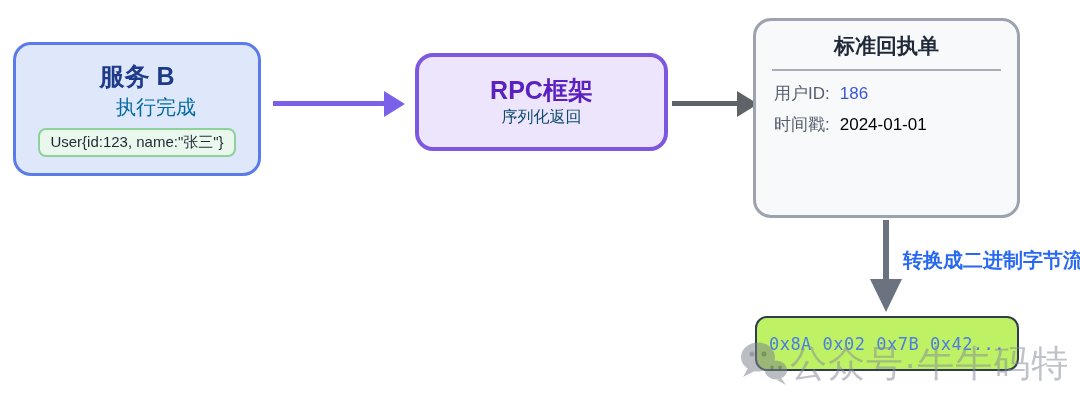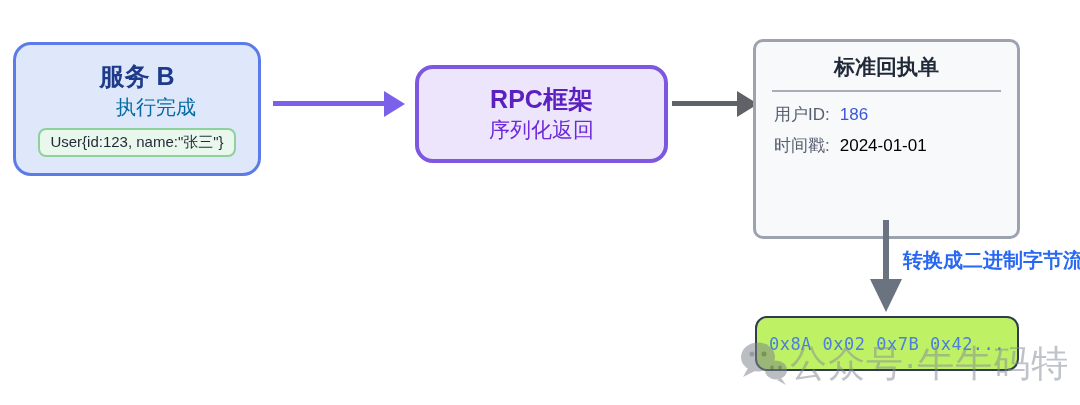--- a/index.html
+++ b/index.html
@@ -39,33 +39,32 @@
   }
 
   
   .rpc-box {
     position: absolute; left: 415px; top: 53px;
     width: 253px; height: 98px;
     background: #ece5fb;
     border: 4px solid #7e57e0;
     border-radius: 18px;
     display: flex; flex-direction: column;
-    align-items: center; justify-content: center; margin-top: 12px;
+    align-items: center; justify-content: center;
   }
   .rpc-title { font-size: 25px; font-weight: bold; color: #5b21c0; line-height: 1.25; }
-  .rpc-subtitle { font-size: 21px; color: #6d28d9; line-height: 1.4; }
+  .rpc-subtitle { font-size: 16px; color: #0c4a6e; line-height: 1.4; }
 
   
   .receipt-box {
     position: absolute; left: 753px; top: 18px;
     width: 267px; height: 200px;
     background: #f8f9fb;
     border: 3px solid #9ca3af;
-    border-radius: 10px;
-    margin-top: 21px;
+    border-radius: 18px;
   }
   .receipt-title {
     text-align: center;
     padding-top: 11px;
     font-size: 21px;
     font-weight: bold;
     color: #1f2937;
   }
   .receipt-divider {
     margin: 9px 16px 5px 16px;

